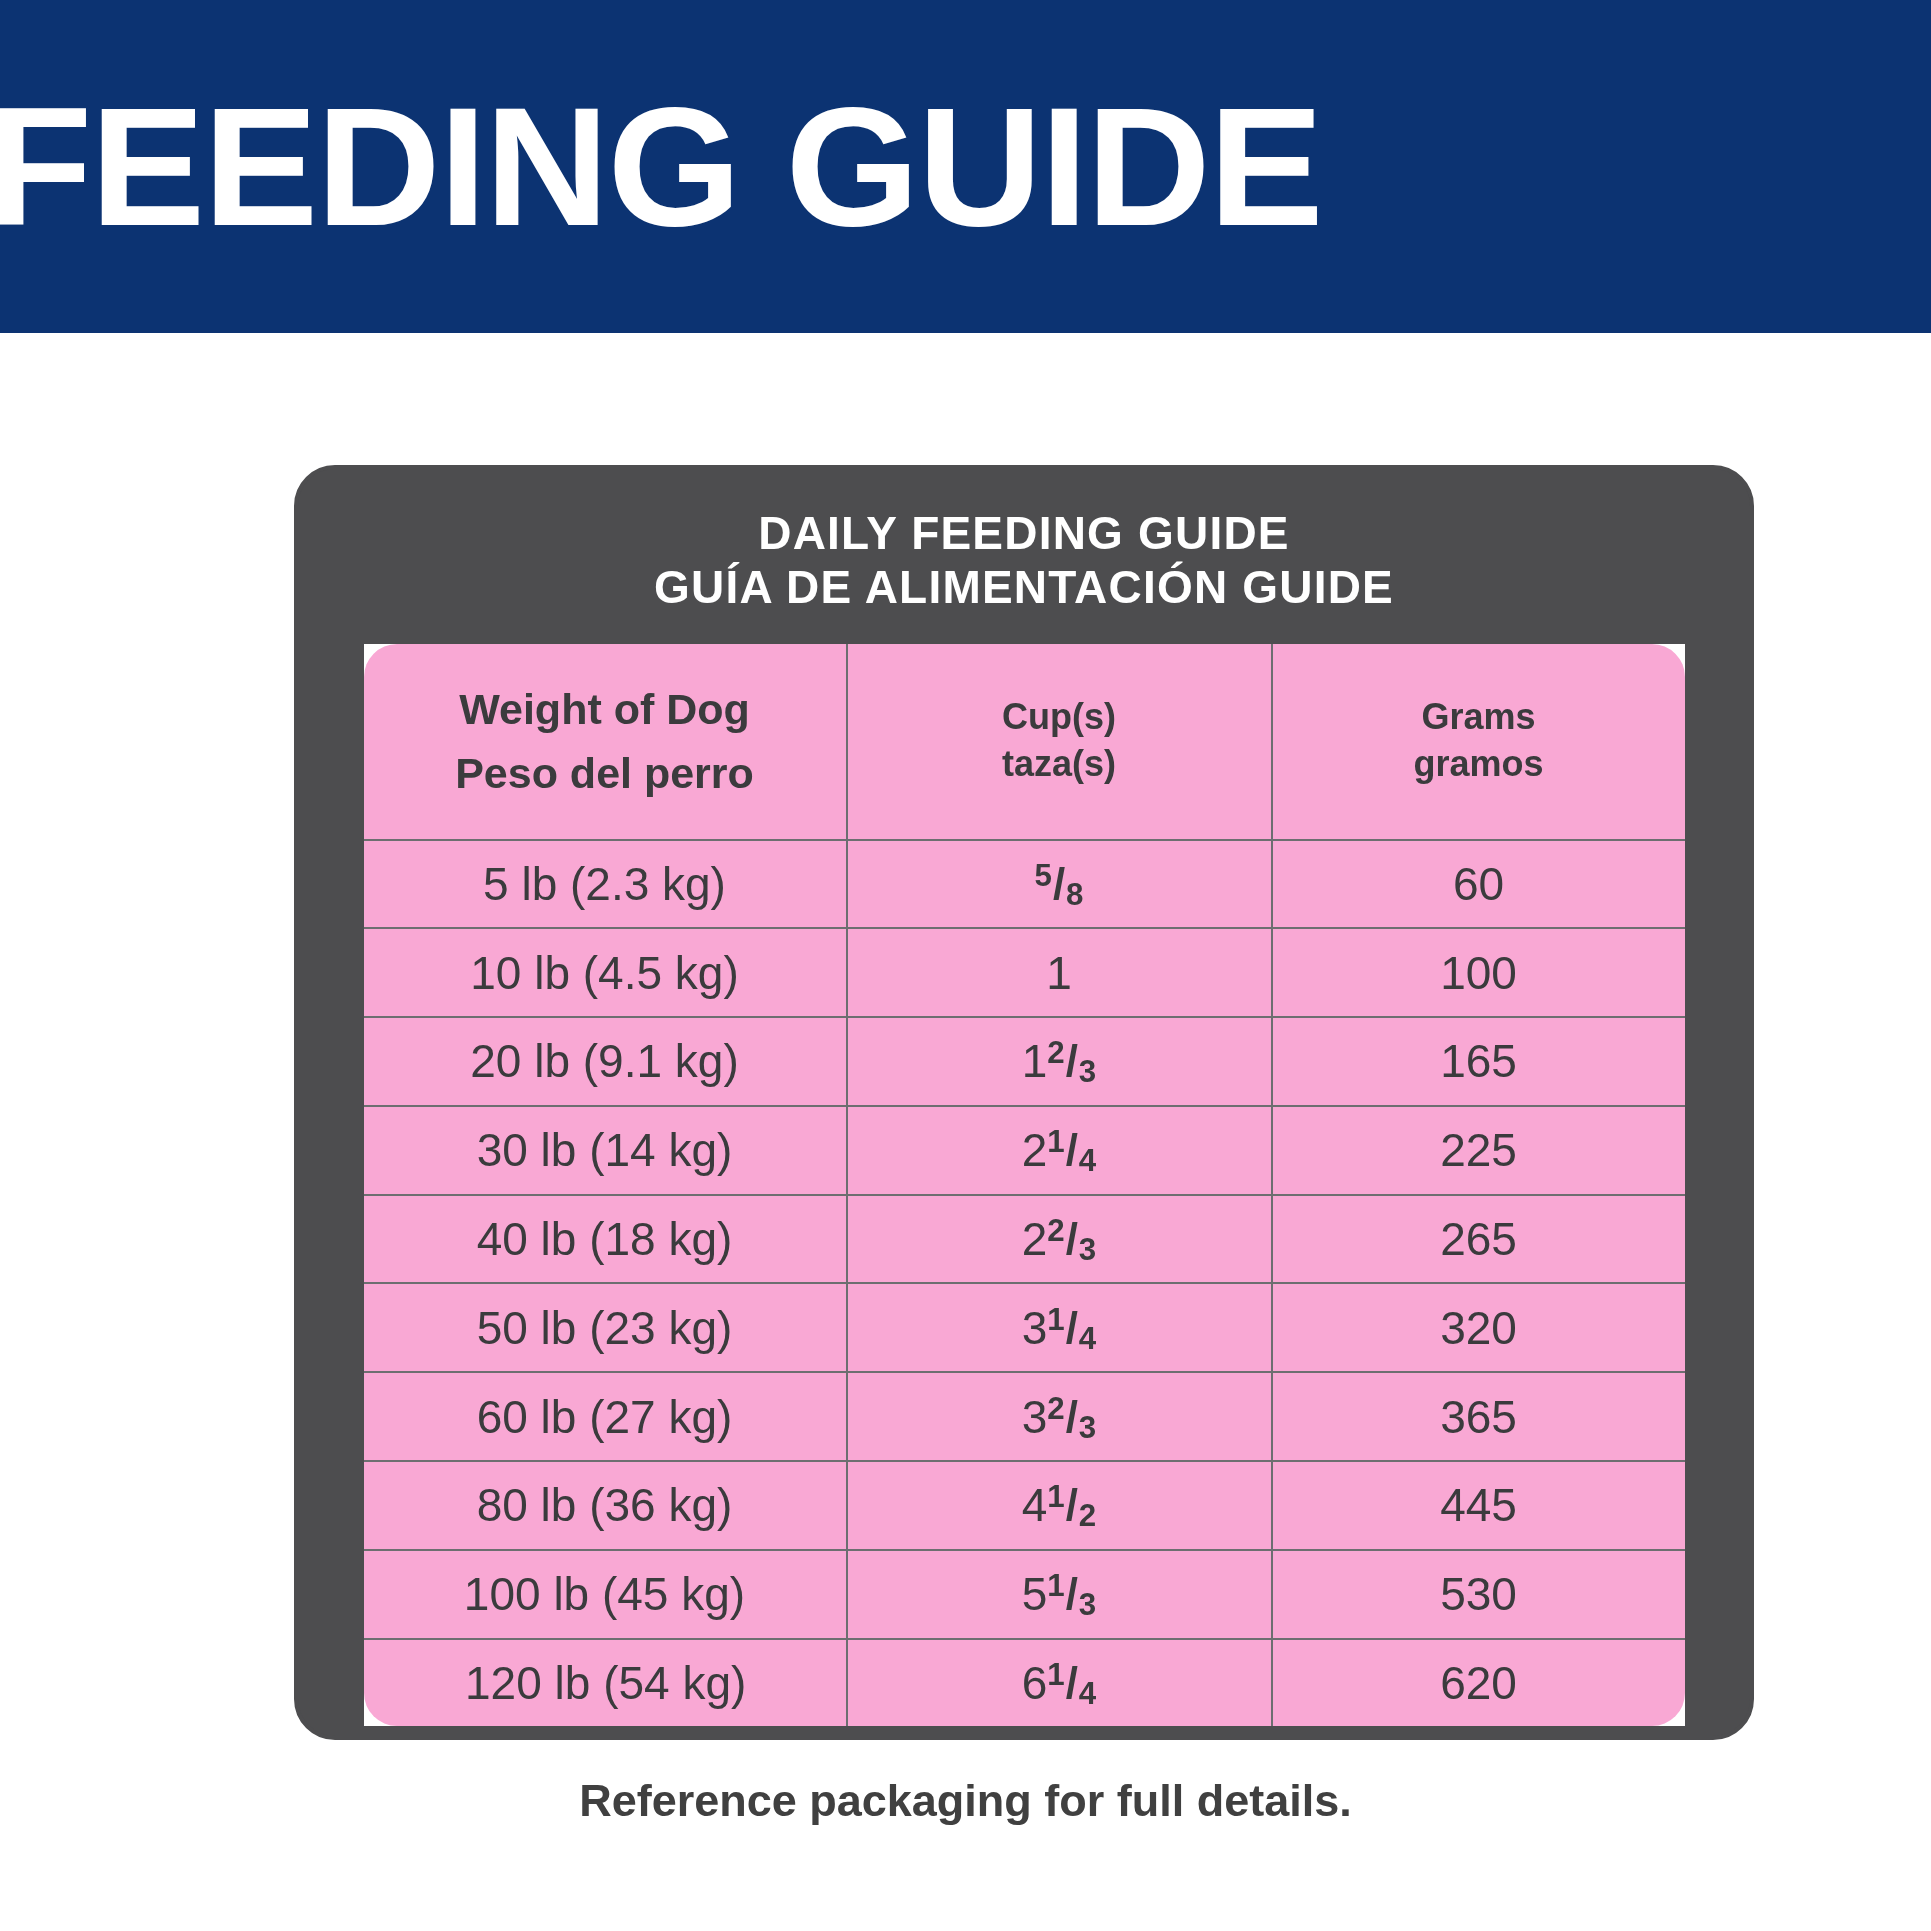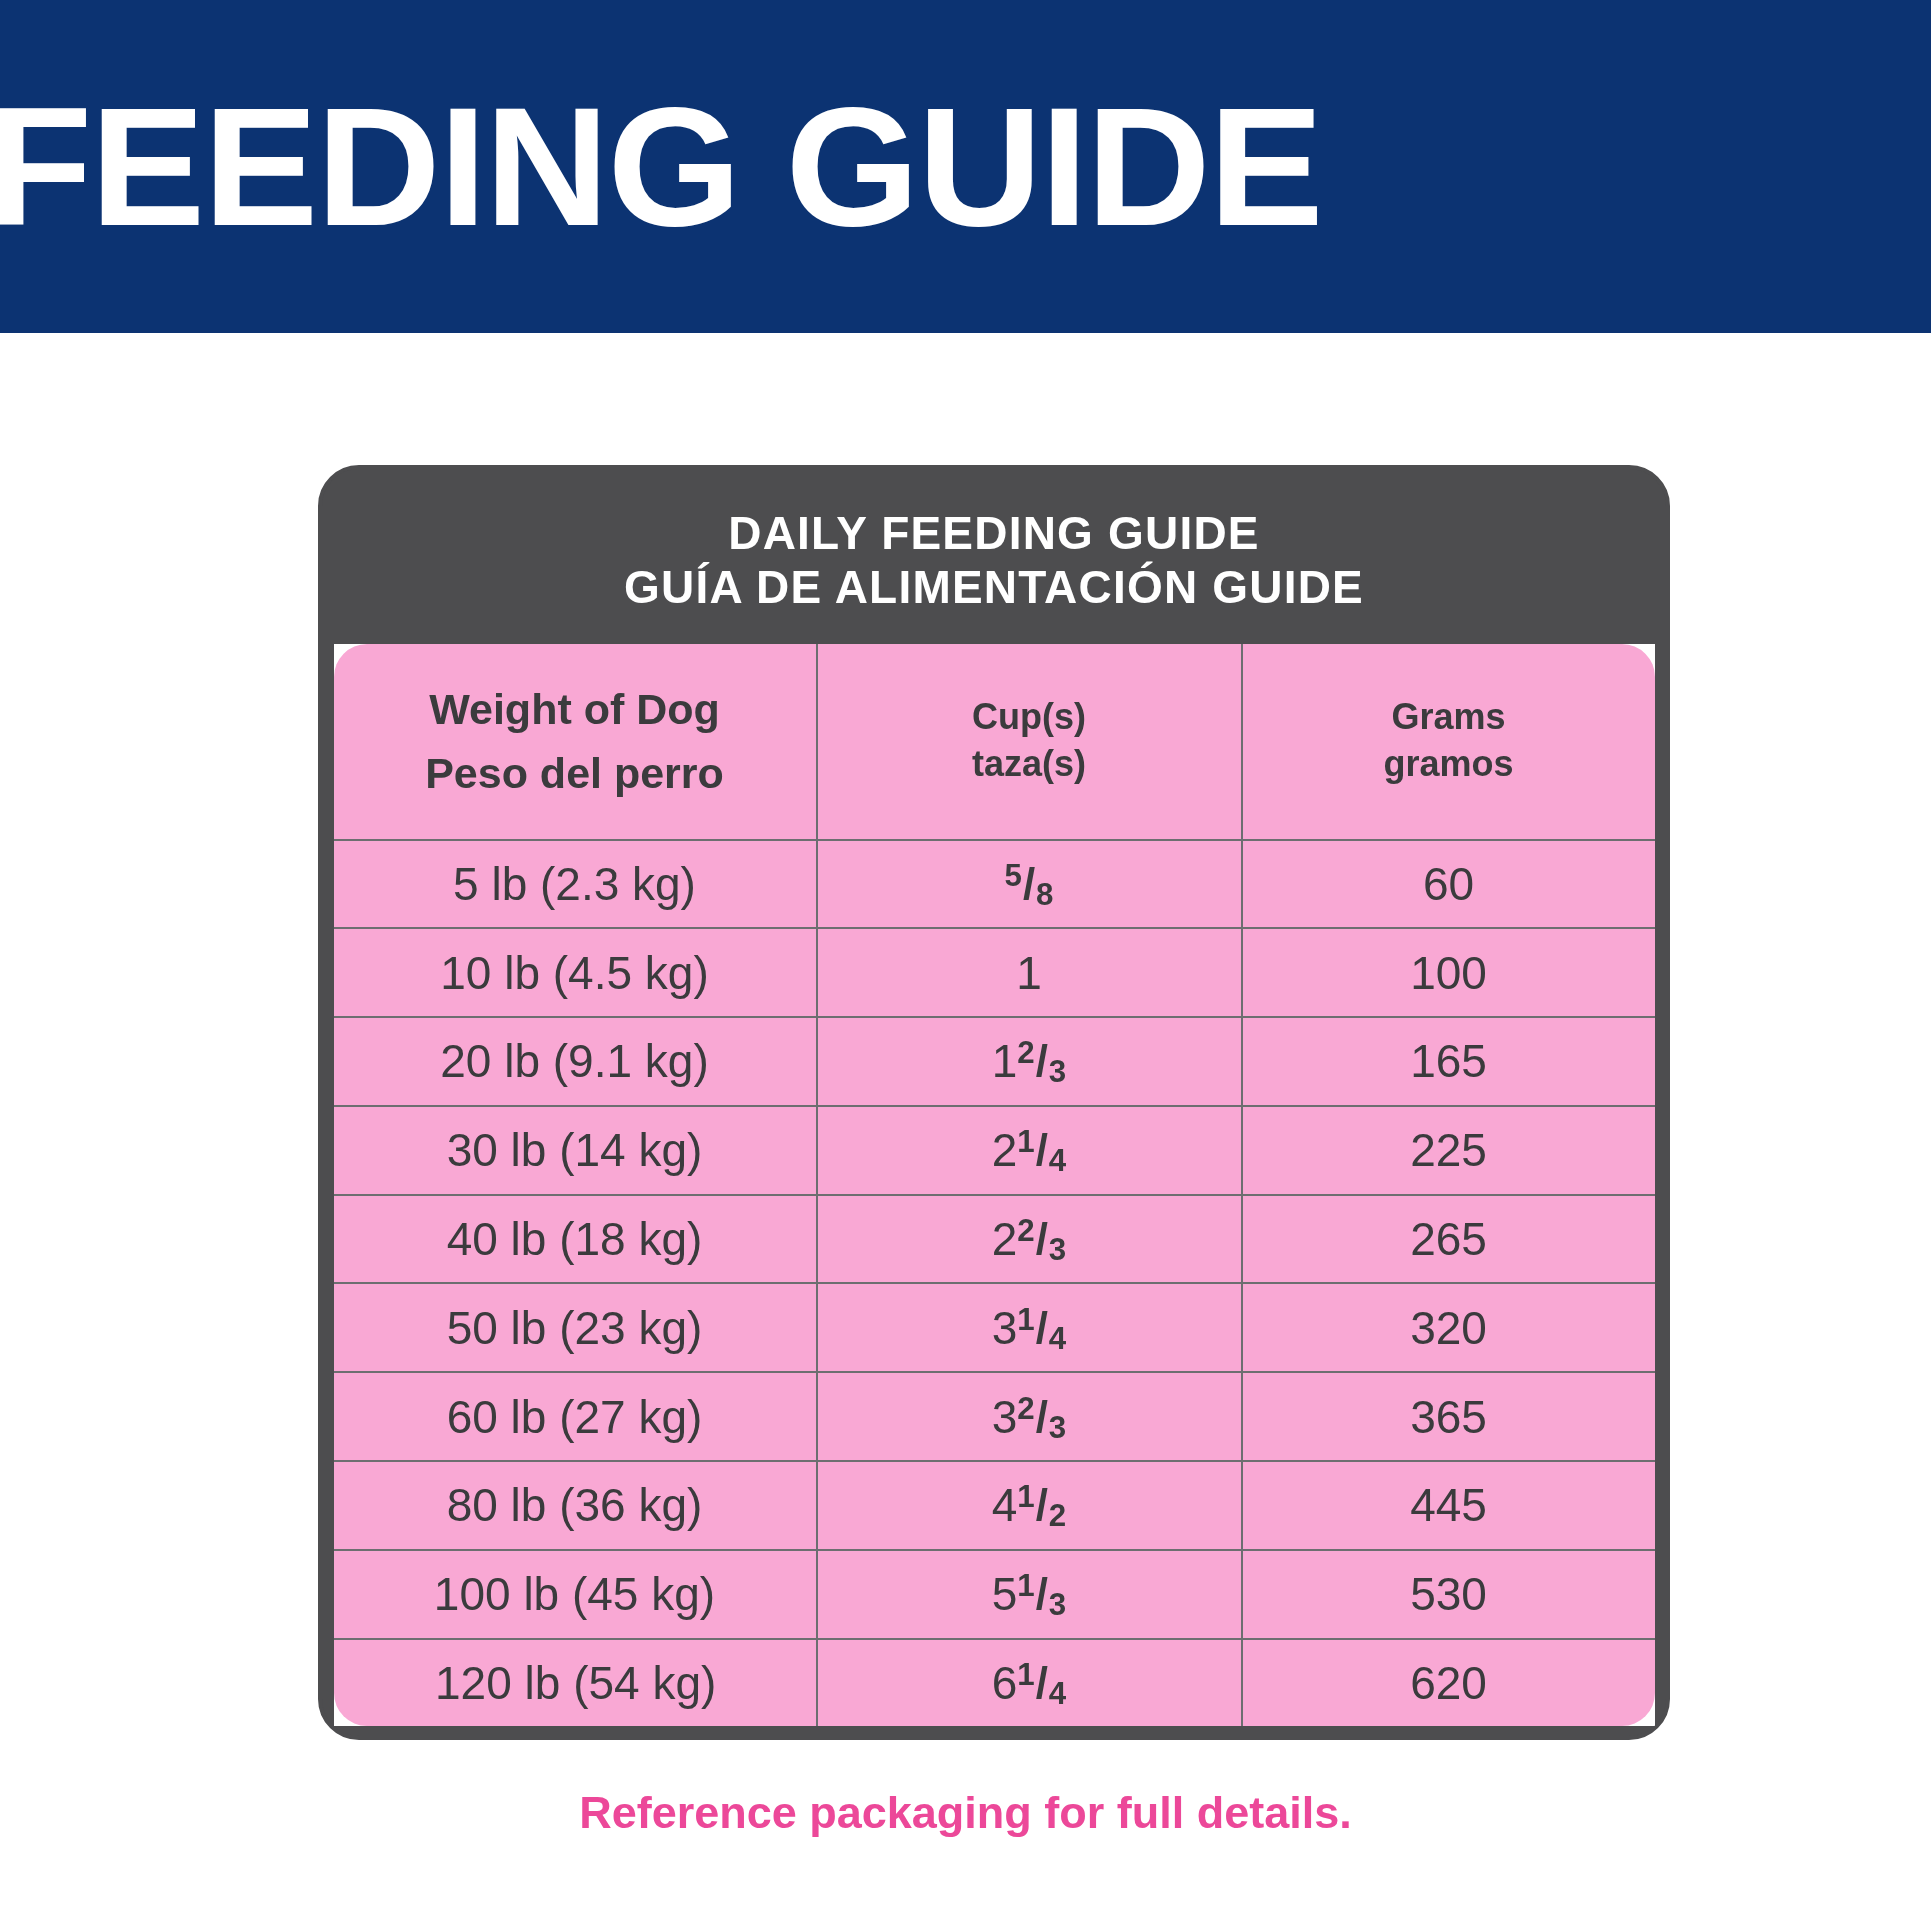--- a/index.html
+++ b/index.html
@@ -39,27 +39,26 @@
     line-height: 1;
     white-space: nowrap;
     transform: scaleX(1.02);
   }
 
   
   .card {
     position: absolute;
     left: 294px;
     top: 465px;
-    width: 1352px;
+    width: 1460px;
     border: 4.8px solid #4d4d4f;
     border-radius: 41px;
     background: #4d4d4f;
     box-sizing: border-box;
     overflow: hidden;
-    margin-left: 24px;
   }
 
   .card-header {
     padding: 37px 19.3px 29px 19.3px;
     text-align: center;
     color: #ffffff;
     background: #4d4d4f;
   }
   .card-header .line1 {
     font-weight: bold;
@@ -143,24 +142,23 @@
     line-height: 0;
   }
 
   
   .footnote {
     position: absolute;
     left: 0;
     top: 1775px;
     width: 1931px;
     text-align: center;
-    color: #ec4899;
+    color: #404040;
     font-size: 45px;
     font-weight: bold;
-    margin-top: 12px;
   }
 </style>
 </head>
 <body>
 
 <div class="page">
 
   <div class="banner">
     <div class="banner-title">FEEDING GUIDE</div>
   </div>

